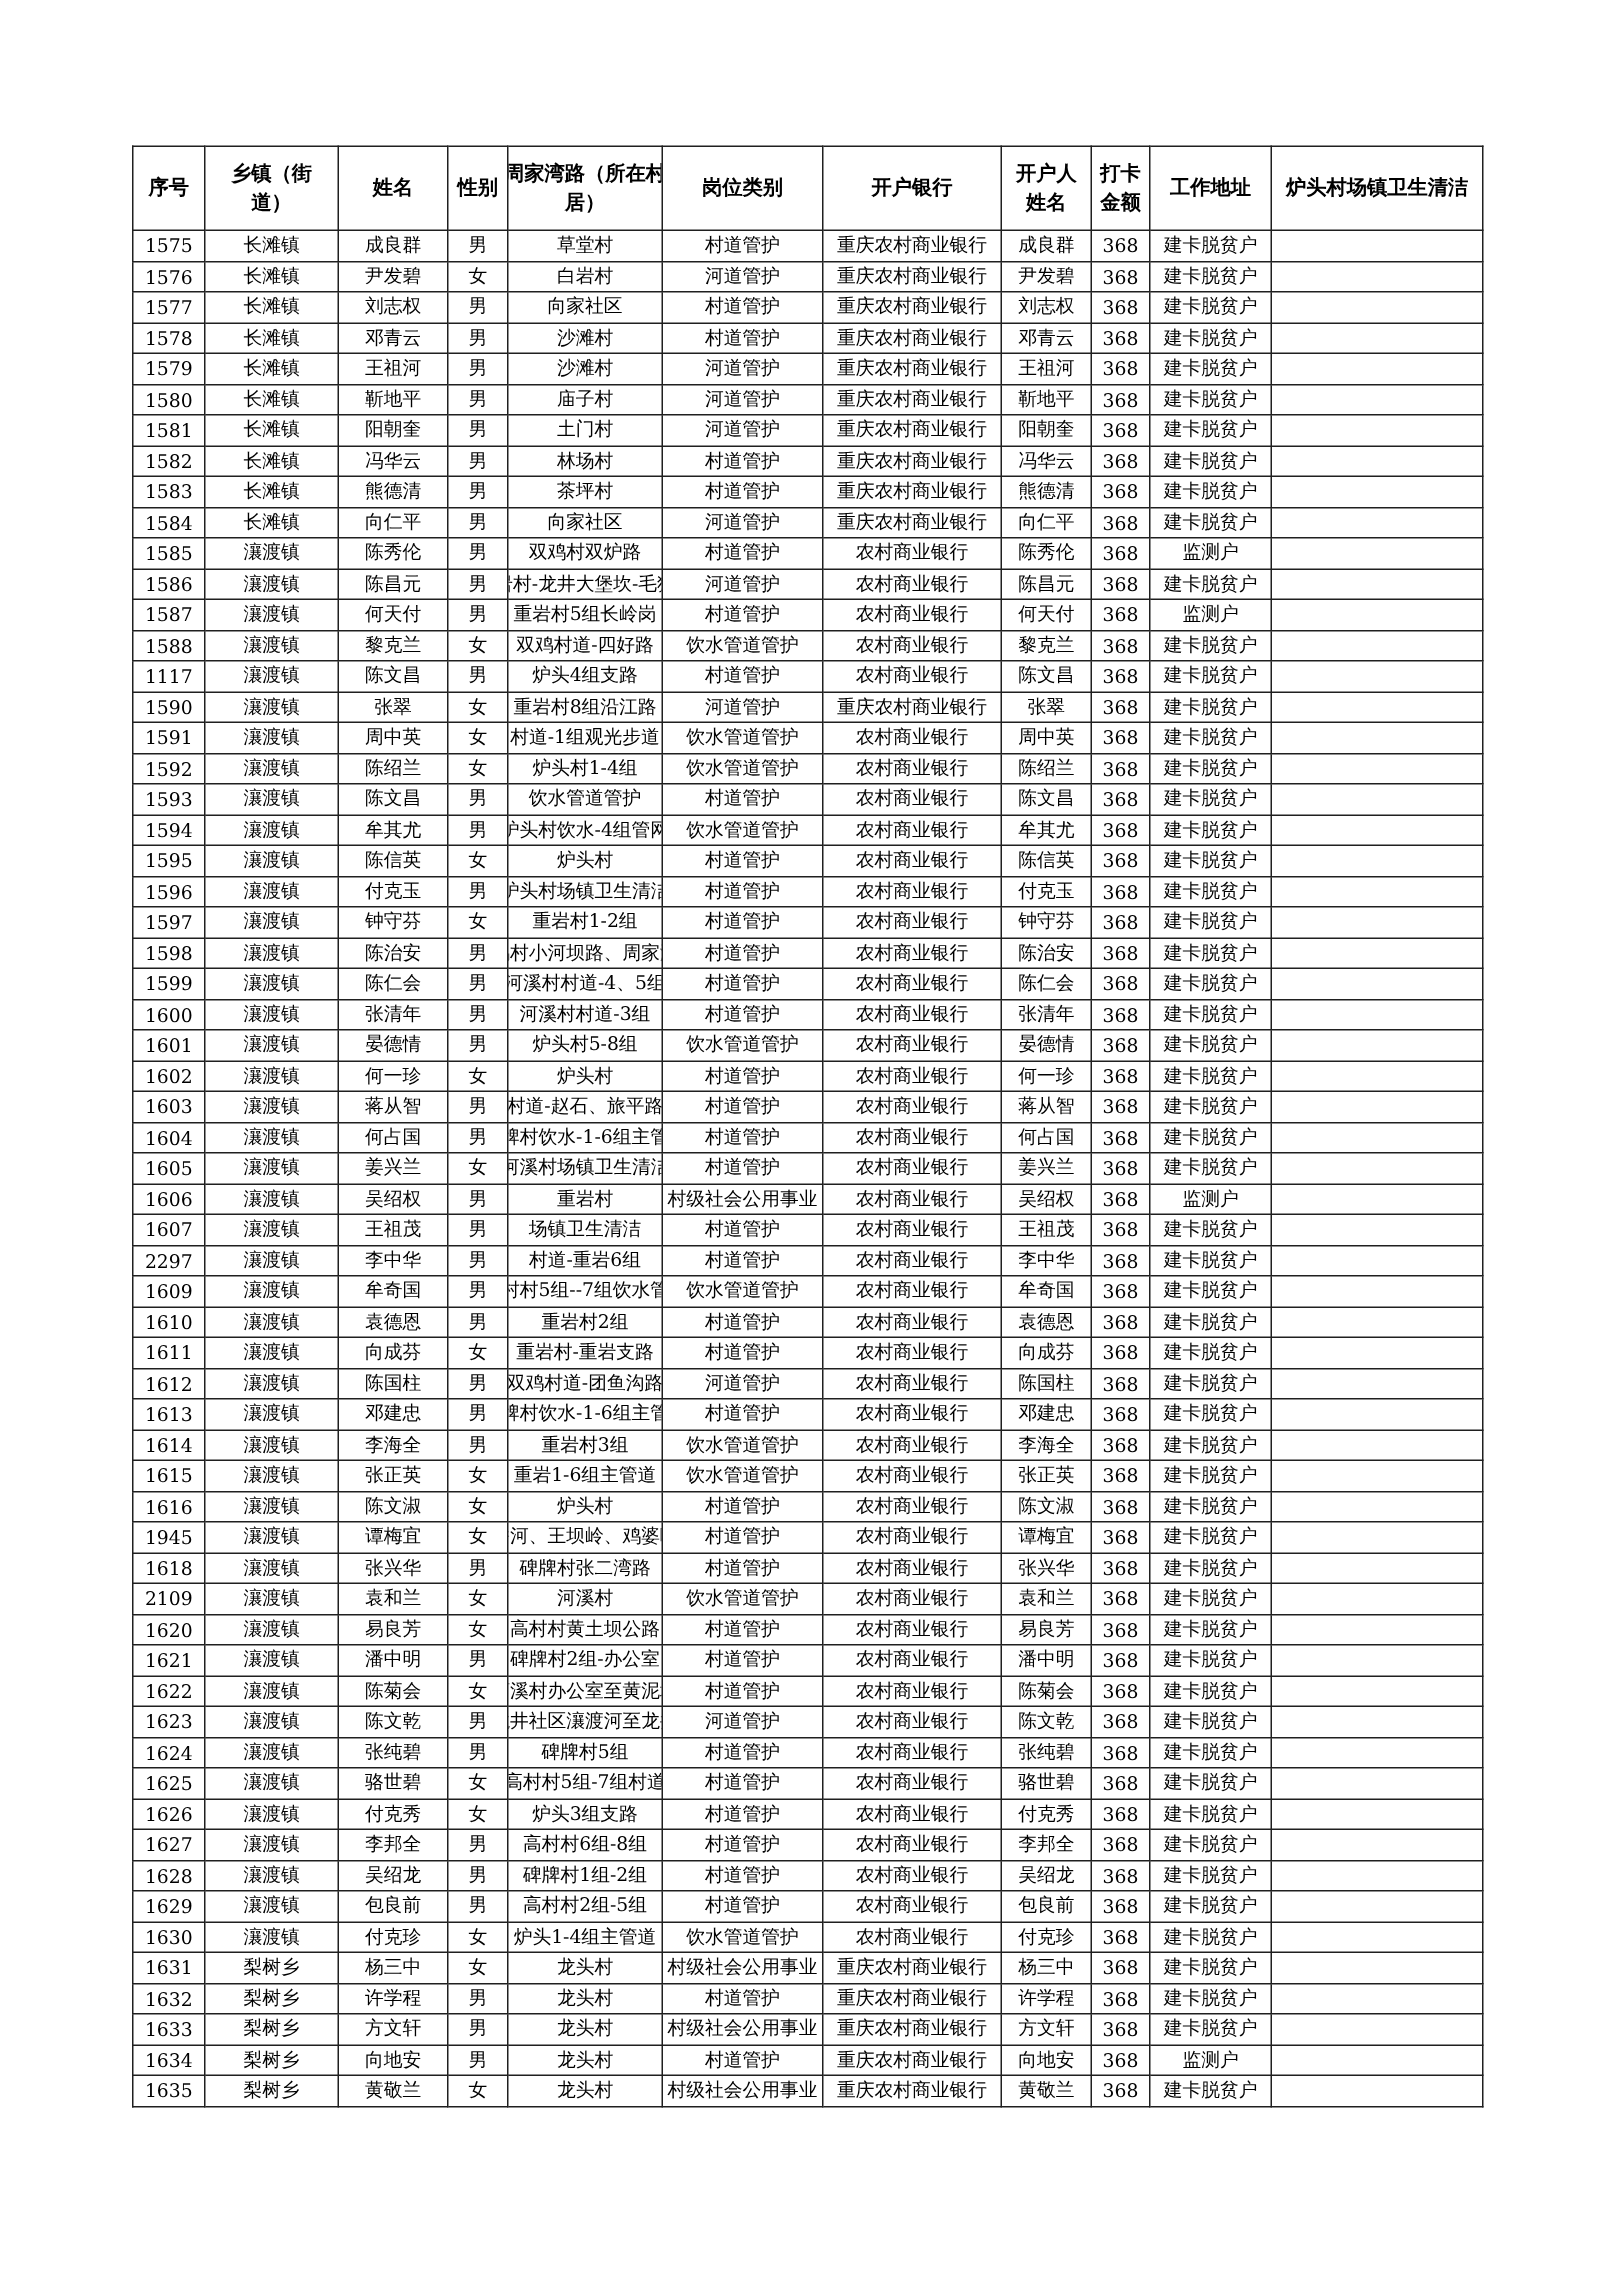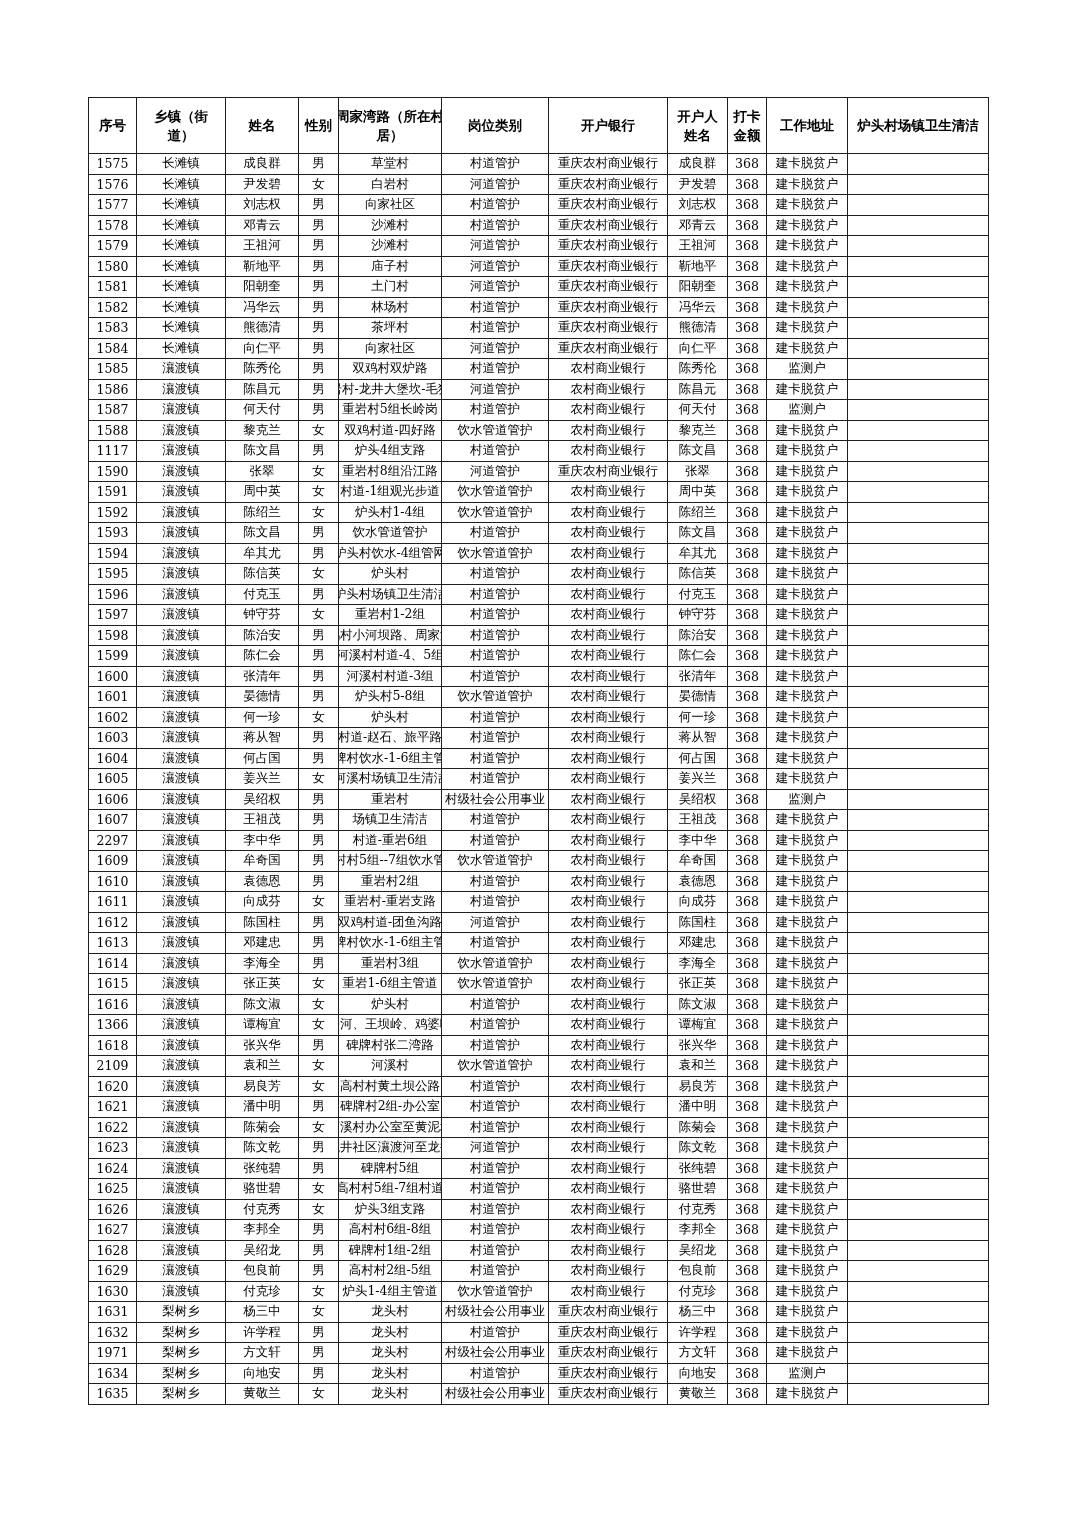--- a/index.html
+++ b/index.html
@@ -2494,21 +2494,21 @@
           </td>
           <td>
             <div class="cw">
               <span></span>
             </div>
           </td>
         </tr>
         <tr>
           <td>
             <div class="cw">
-              <span>1366</span>
+              <span>1945</span>
             </div>
           </td>
           <td>
             <div class="cw">
               <span>瀼渡镇</span>
             </div>
           </td>
           <td>
             <div class="cw">
               <span>谭梅宜</span>
@@ -3406,21 +3406,21 @@
           </td>
           <td>
             <div class="cw">
               <span></span>
             </div>
           </td>
         </tr>
         <tr>
           <td>
             <div class="cw">
-              <span>1971</span>
+              <span>1633</span>
             </div>
           </td>
           <td>
             <div class="cw">
               <span>梨树乡</span>
             </div>
           </td>
           <td>
             <div class="cw">
               <span>方文轩</span>

